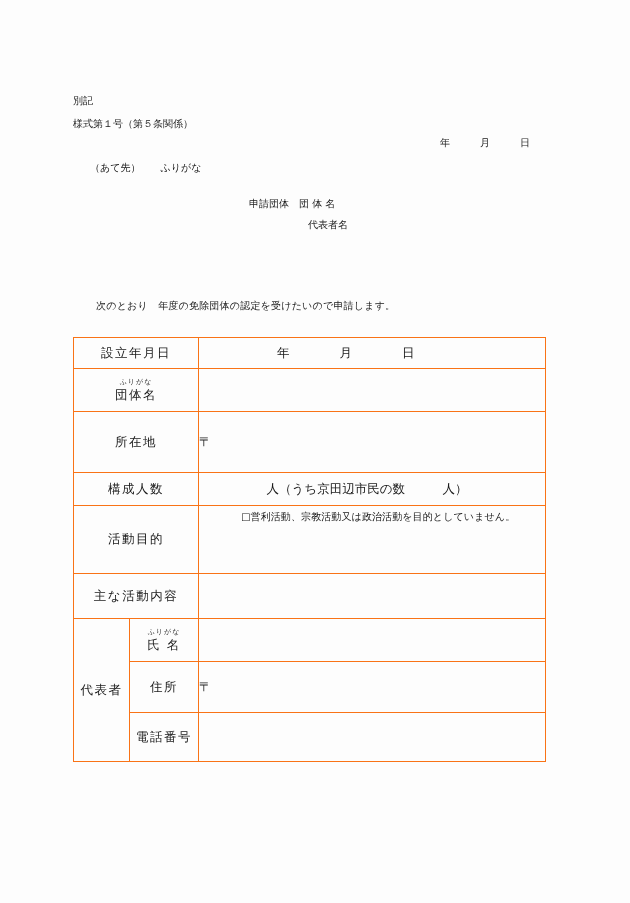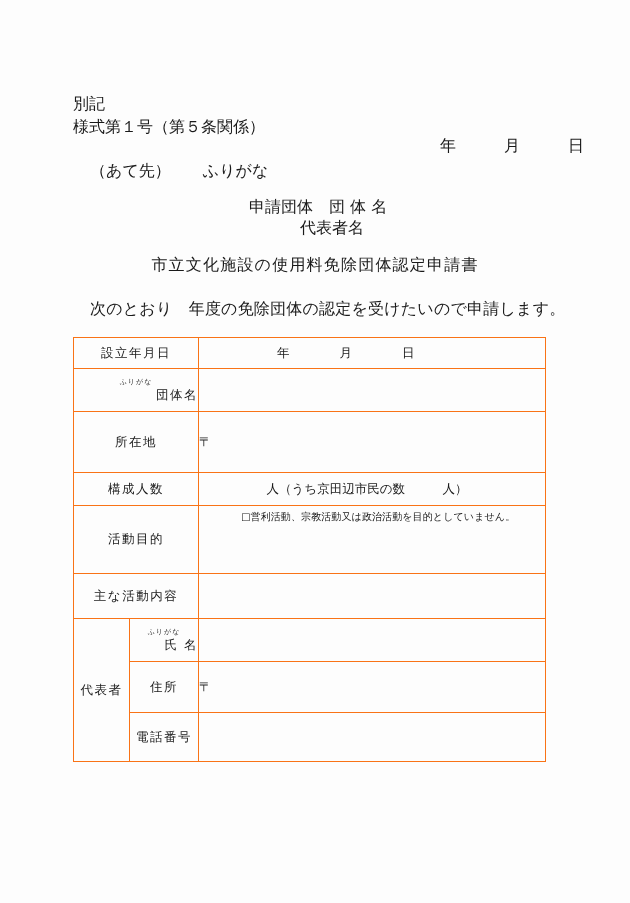--- a/index.html
+++ b/index.html
@@ -16,39 +16,39 @@
     position: relative;
     width: 630px;
     height: 903px;
     background: #fdfdfd;
     overflow: hidden;
   }
 
   
   .hdr {
     position: absolute;
-    font-size: 16px;
+    font-size: 10px;
     line-height: 1.0;
     white-space: pre;
   }
   #line-bekki      { left: 73px;  top: 96px; }
   #line-yoshiki    { left: 73px;  top: 119px; }
   #line-date       { left: 440px; top: 138px; letter-spacing: 0px; }
   #line-atesaki    { left: 90px;  top: 163px; }
 
   #line-dantai     { left: 249px; top: 199px; }
-  #line-daihyo     { left: 300px; top: 220px; }
+  #line-daihyo     { left: 308px; top: 220px; }
 
   #line-title {
     left: 0; top: 257px;
     width: 630px;
     text-align: center;
     letter-spacing: 1.2px;
   }
-  #line-intro      { left: 90px;  top: 301px; letter-spacing: 0.2px; }
+  #line-intro      { left: 96px;  top: 301px; letter-spacing: 0.2px; }
 
   
   #form-table {
     position: absolute;
     left: 73px;
     top: 337px;
     width: 472px;
     border-collapse: collapse;
     table-layout: fixed;
   }
@@ -82,21 +82,20 @@
     display: block;
     font-size: 7px;
     letter-spacing: 1px;
     color: #2a2a2a;
     margin-bottom: 1px;
   }
   .ruby-base {
     display: block;
     font-size: 12.5px;
     letter-spacing: 1.5px;
-    text-align: right;
   }
 
   .postal {
     font-size: 12.5px;
   }
   .centerish {
     display: block;
     text-align: center;
     padding-right: 10px;
   }
@@ -124,21 +123,20 @@
   <div class="hdr" id="line-yoshiki">様式第１号（第５条関係）</div>
 
   <div class="hdr" id="line-date">年　　　月　　　日</div>
 
   <div class="hdr" id="line-atesaki">（あて先）　　ふりがな</div>
 
   <div class="hdr" id="line-dantai">申請団体　団 体 名</div>
 
   <div class="hdr" id="line-daihyo">代表者名</div>
 
-  <div class="hdr" id="line-title">市立文化施設の使用料免除団体認定申請書</div>
 
   <div class="hdr" id="line-intro">次のとおり　年度の免除団体の認定を受けたいので申請します。</div>
 
   <table id="form-table">
     <colgroup>
       <col style="width:56px">
       <col style="width:69px">
       <col style="width:347px">
     </colgroup>
     <tbody>

